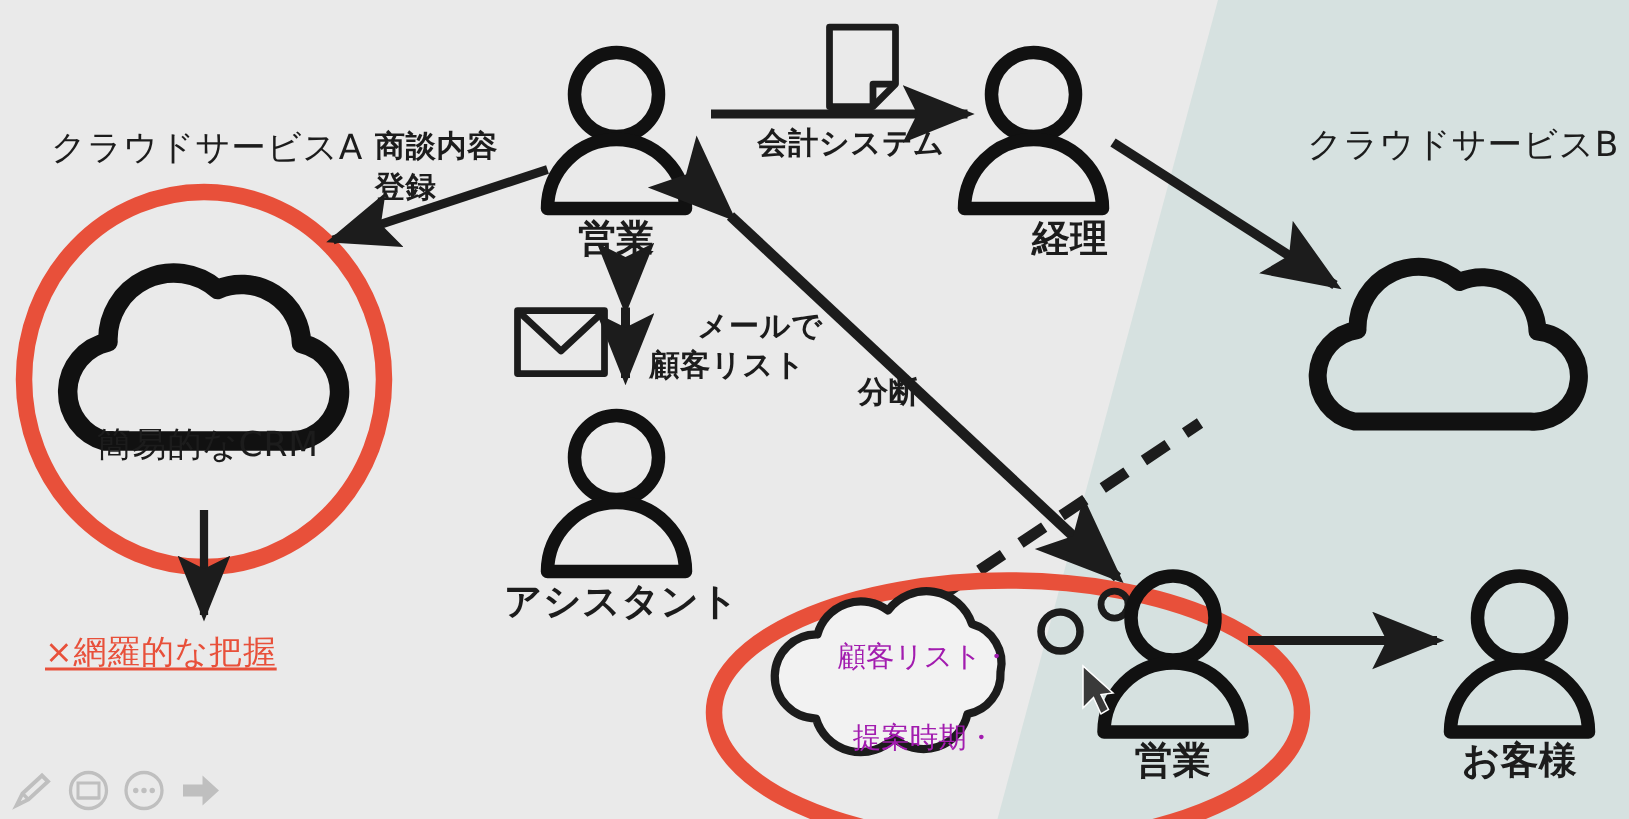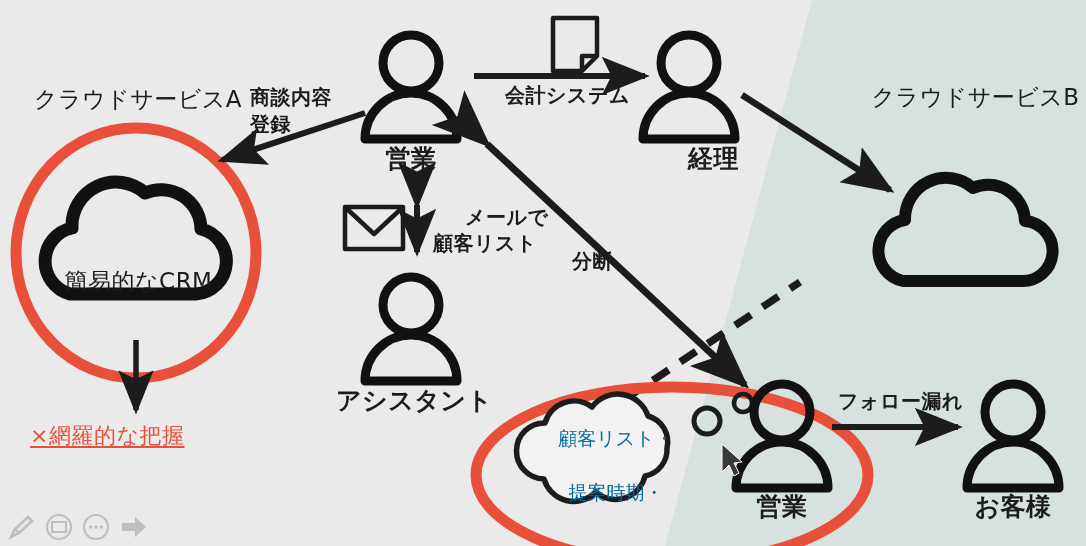--- a/index.html
+++ b/index.html
@@ -27,21 +27,21 @@
     color:#e8503a;
     font-size:22px;
     text-decoration:underline;
     text-decoration-color:#e8503a;
     text-underline-offset:3px;
     line-height:1.45;
   }
   .thought-text{
     position:absolute;
     font-size:19px;
-    color:#0369a1;
+    color:#a21caf;
     text-align:center;
     line-height:1.32;
     white-space:pre;
   }
   .toolbar{
     position:absolute;left:6px;bottom:4px;
     display:flex;align-items:center;gap:9px;
     opacity:.38;
   }
   .toolbar svg{display:block;}
@@ -148,21 +148,21 @@
     <g fill="none" stroke="#111" stroke-width="9">
       <circle cx="1013" cy="412" r="28"></circle>
       <path d="M967 488 a46 46 0 0 1 92 0 Z" stroke-linejoin="round"></path>
     </g>
 
     <path d="M722 444 L722 472 L729 465 L734 476 L739 473 L734 463 L742 462 Z" fill="#3a3a3a" stroke="#ffffff" stroke-width="1"></path>
   </svg>
 
   <div class="lbl sys-label" style="left:18px;top:86px;width:240px;">クラウドサービスA</div>
 
-  <div class="lbl sys-label" style="left:26px;top:268px;width:225px;">簡易的なCRM</div>
+  <div class="lbl sys-label" style="left:26px;top:284px;width:225px;">簡易的なCRM</div>
 
   <div class="lbl red-note" style="left:30px;top:420px;">×網羅的な把握</div>
 
 
   <div class="lbl edge-label" style="left:250px;top:86px;">商談内容</div>
   <div class="lbl edge-label" style="left:250px;top:113px;">登録</div>
 
   <div class="lbl node-label" style="left:361px;top:144px;width:100px;">営業</div>
 
   <div class="lbl edge-label" style="left:505px;top:84px;">会計システム</div>
@@ -177,21 +177,20 @@
 
   <div class="lbl node-label" style="left:336px;top:386px;width:150px;">アシスタント</div>
 
   <div class="lbl edge-label" style="left:572px;top:250px;">分断</div>
 
   <div class="thought-text" style="left:536px;top:426px;width:160px;">顧客リスト・</div>
   <div class="thought-text" style="left:536px;top:480px;width:160px;">提案時期・</div>
 
   <div class="lbl node-label" style="left:732px;top:492px;width:100px;">営業</div>
 
-  <div class="lbl edge-label" style="left:838px;top:390px;">フォロー漏れ</div>
 
   <div class="lbl node-label" style="left:958px;top:492px;width:110px;">お客様</div>
 
   <div class="toolbar">
     <span title="">
       <svg width="30" height="30" viewBox="0 0 30 30">
         <path d="M5 25 L9 17 L22 5 L26 9 L13 21 Z" fill="none" stroke="#7a7a7a" stroke-width="2.6"></path>
         <path d="M9 17 L13 21" stroke="#7a7a7a" stroke-width="2.2"></path>
       </svg>
     </span>

